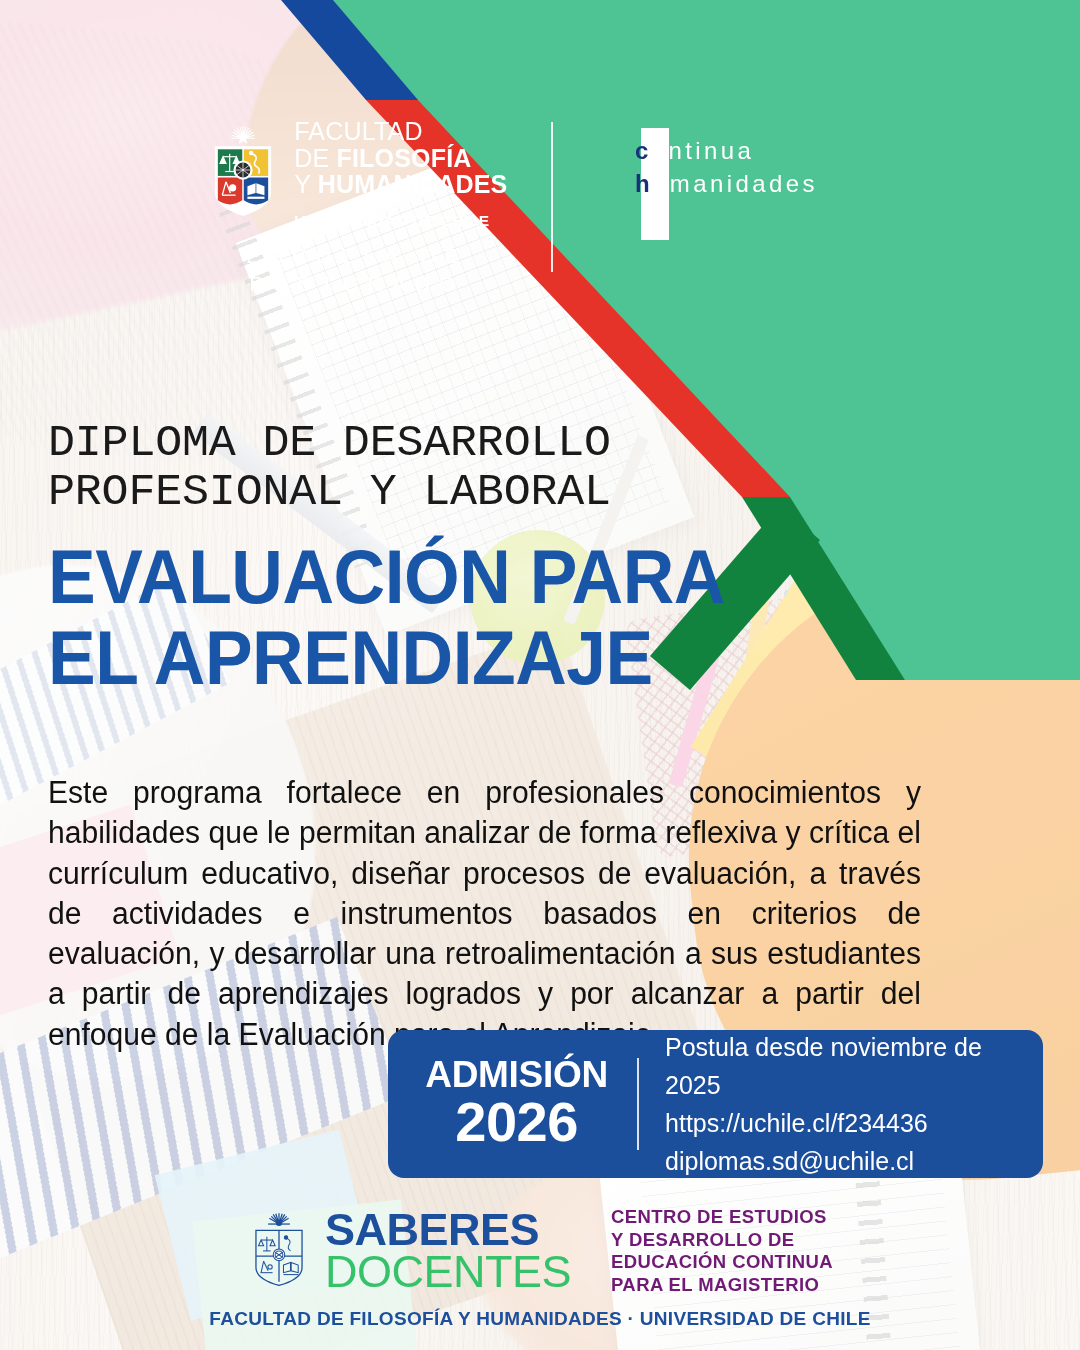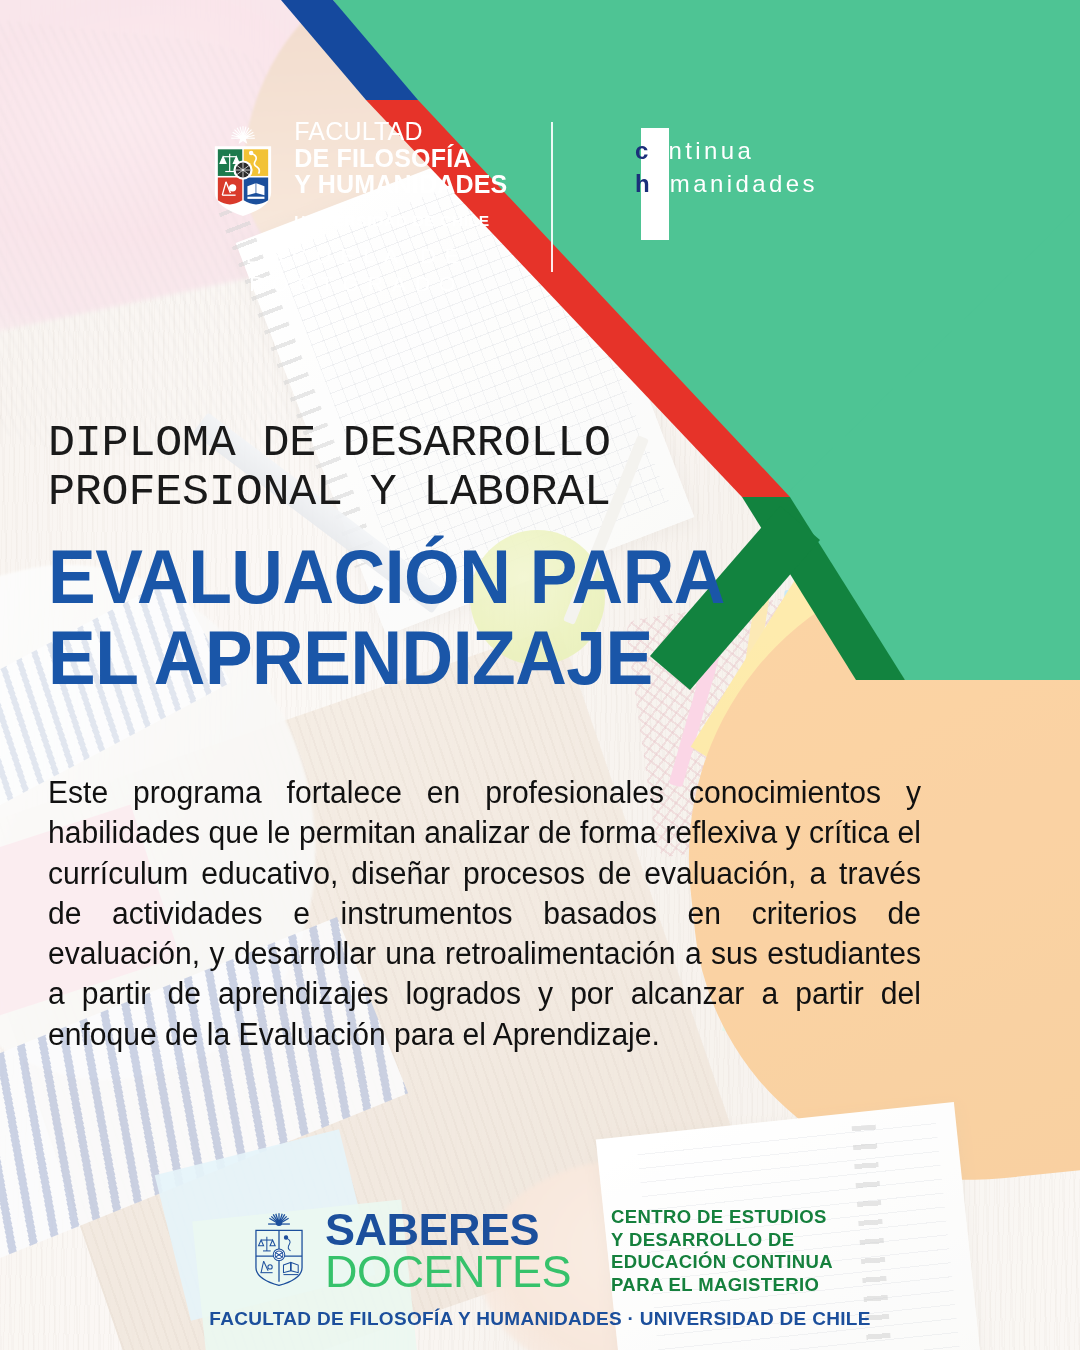--- a/index.html
+++ b/index.html
@@ -287,21 +287,21 @@
   }
   .logo-uch { display:flex; flex-direction:column; align-items:center; }
   .logo-uch-row { display:flex; align-items:center; gap:14px; }
 
   .shield-wrap { width:74px; }
   .faculty-lines {
     color:#ffffff; line-height:1.06; text-align:left;
   }
   .fl1 { font-size:25px; font-weight:400; letter-spacing:.2px; }
   .fl2, .fl3 { font-size:25px; font-weight:700; letter-spacing:.2px; }
-  .fl-light { font-weight:700; }
+  .fl-light { font-weight:400; }
   .fl4 { font-size:15.5px; font-weight:700; letter-spacing:.6px; margin-top:15px; }
 
   .escuela {
     color:#ffffff; text-align:center; margin-top:13px;
     font-size:21px; letter-spacing:9px; line-height:1.32; font-weight:400;
   }
 
   .divider-v {
     width:2px; height:150px; background:rgba(255,255,255,.9);
     margin:4px 44px 0 44px;
@@ -363,21 +363,21 @@
   .footer {
     position:absolute; left:0; top:1206px; width:1080px;
     display:flex; flex-direction:column; align-items:center;
   }
   .footer-row { display:flex; align-items:center; gap:14px; }
   .sd-shield { width:64px; }
   .sd-words { line-height:0.93; }
   .sd-1 { font-size:45px; font-weight:700; color:#1c4f9c; letter-spacing:-0.5px; }
   .sd-2 { font-size:45px; font-weight:400; color:#36c26b; letter-spacing:-0.5px; }
   .centro {
-    margin-left:26px; color:#15803d; font-weight:700;
+    margin-left:26px; color:#701a75; font-weight:700;
     font-size:18.5px; line-height:1.22; letter-spacing:.4px;
   }
   .footer-line {
     margin-top:12px; color:#1c4f9c; font-weight:700;
     font-size:19px; letter-spacing:.3px;
   }
 </style>
 </head>
 <body>
 
@@ -530,20 +530,32 @@
     <div>PROFESIONAL Y LABORAL</div>
   </div>
 
   <div class="title">
     <span class="title-l">EVALUACIÓN PARA</span>
     <span class="title-l">EL APRENDIZAJE</span>
   </div>
 
   <p class="body-copy">Este programa fortalece en profesionales conocimientos y habilidades que le permitan analizar de forma reflexiva y crítica el currículum educativo, diseñar procesos de evaluación, a través de actividades e instrumentos basados en criterios de evaluación, y desarrollar una retroalimentación a sus estudiantes a partir de aprendizajes logrados y por alcanzar a partir del enfoque de la Evaluación para el Aprendizaje.</p>
 
+  <div class="admission">
+    <div class="adm-left">
+      <div class="adm-label">ADMISIÓN</div>
+      <div class="adm-year">2026</div>
+    </div>
+    <div class="adm-sep"></div>
+    <div class="adm-right">
+      <div>Postula desde noviembre de 2025</div>
+      <div>https://uchile.cl/f234436</div>
+      <div>diplomas.sd@uchile.cl</div>
+    </div>
+  </div>
 
   <div class="footer">
     <div class="footer-row">
       <div class="sd-shield">
         <svg viewBox="0 0 100 118" width="64" height="76">
           <g stroke="#1c4f9c" stroke-width="2" fill="none">
             <g transform="translate(50,20)">
               <line x1="0" y1="0" x2="0" y2="-17"></line>
               <line x1="0" y1="0" x2="9" y2="-15"></line>
               <line x1="0" y1="0" x2="15" y2="-9"></line>

